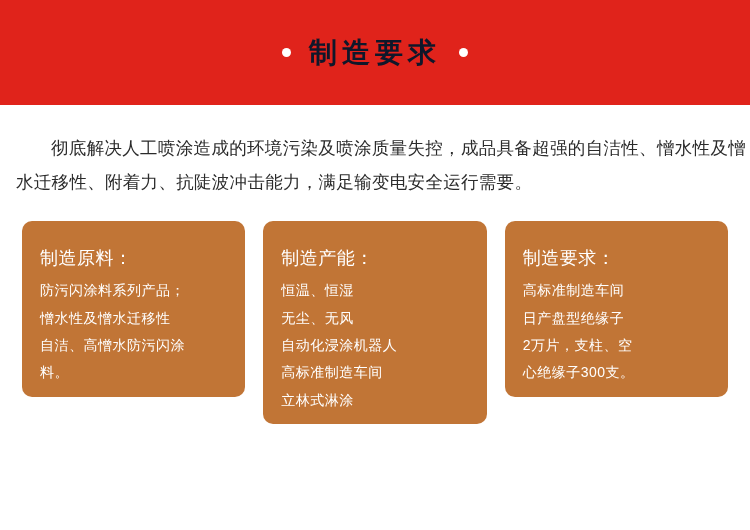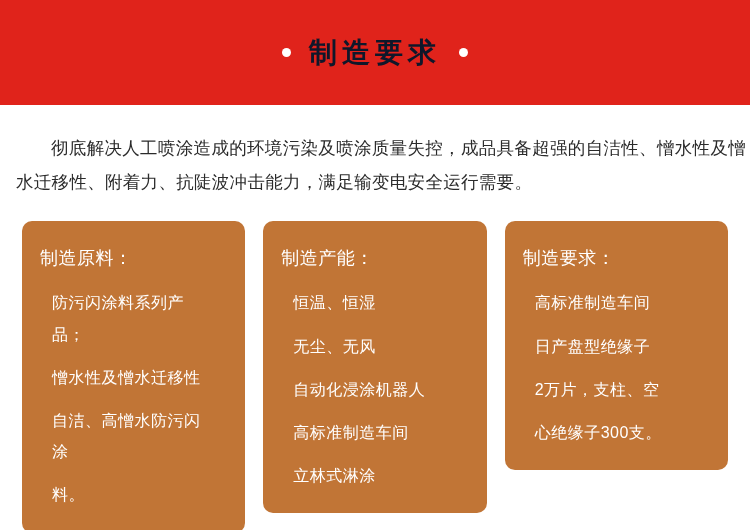--- a/index.html
+++ b/index.html
@@ -81,24 +81,24 @@
     color: #ffffff;
     min-height: 150px;
   }
   .card-title {
     font-size: 18px;
     line-height: 1.9;
     letter-spacing: 0.5px;
     margin: 0 0 2px 0;
   }
   .card-line {
-    font-size: 16px;
+    font-size: 14px;
     line-height: 1.95;
     letter-spacing: 0.5px;
-    margin: 12px;
+    margin: 0;
     word-break: break-all;
   }
 </style>
 </head>
 <body>
 
 <div class="page">
 
   <div class="header-bar">
     <div class="header-inner">

